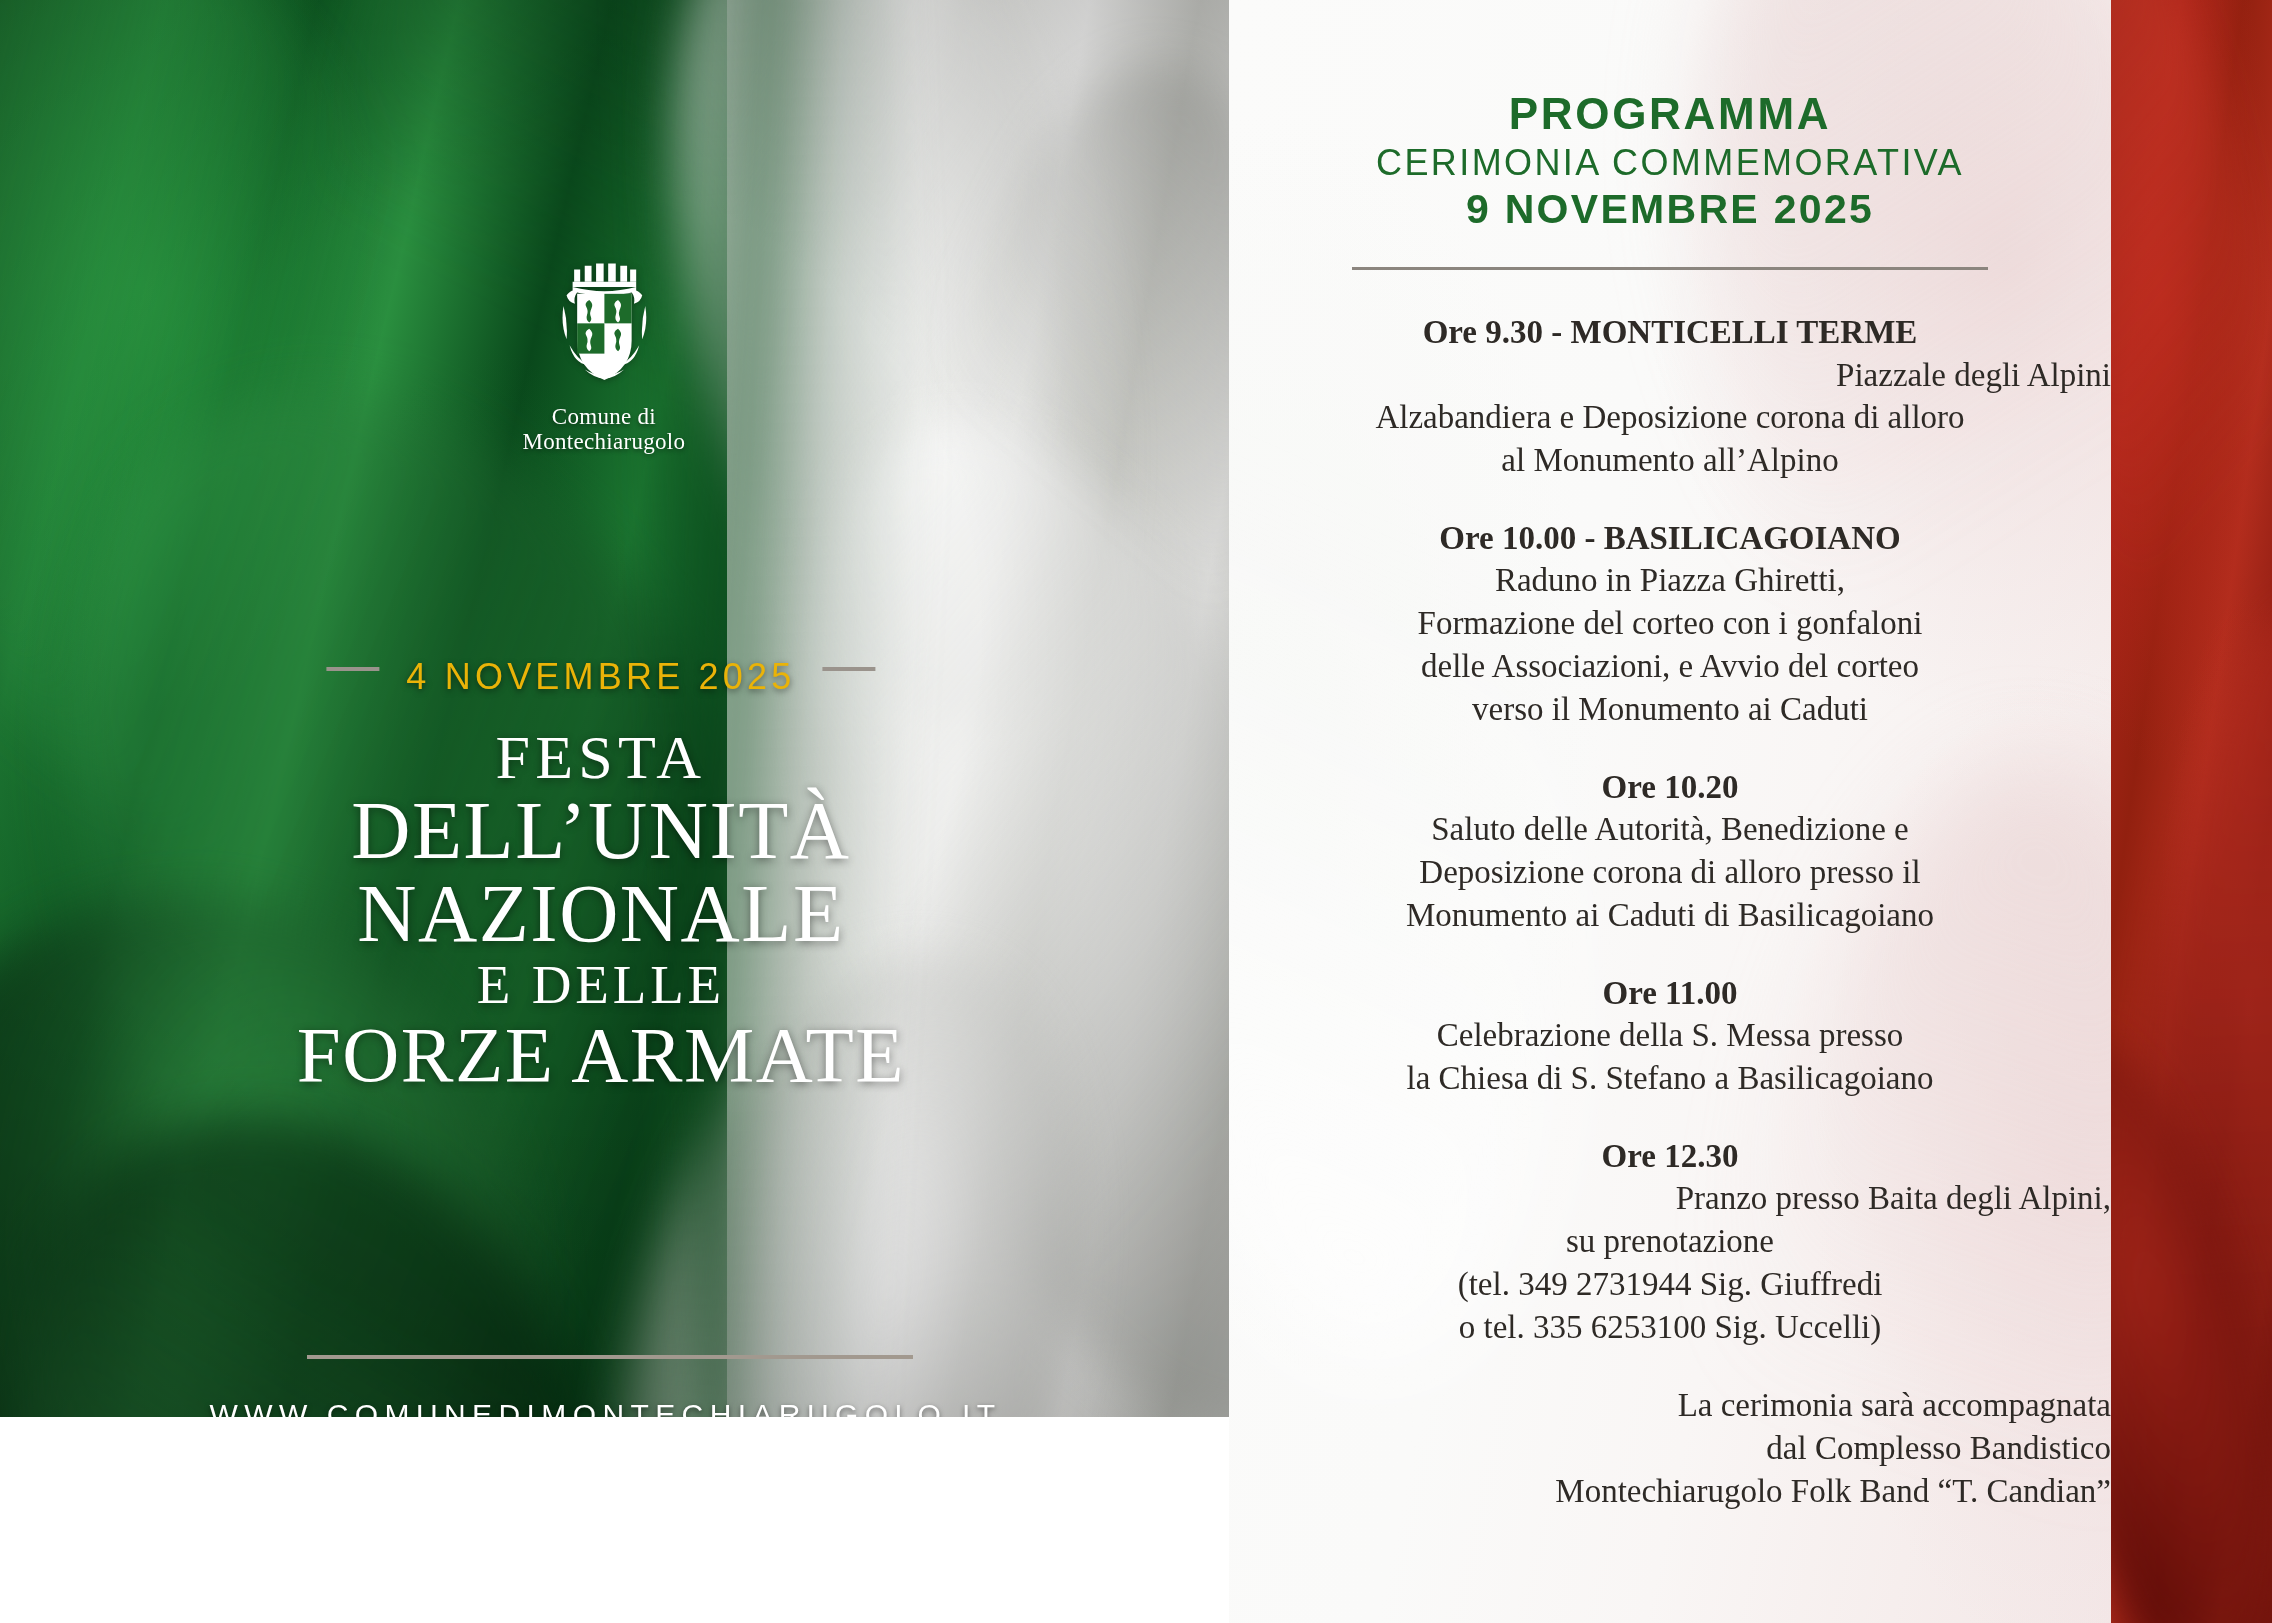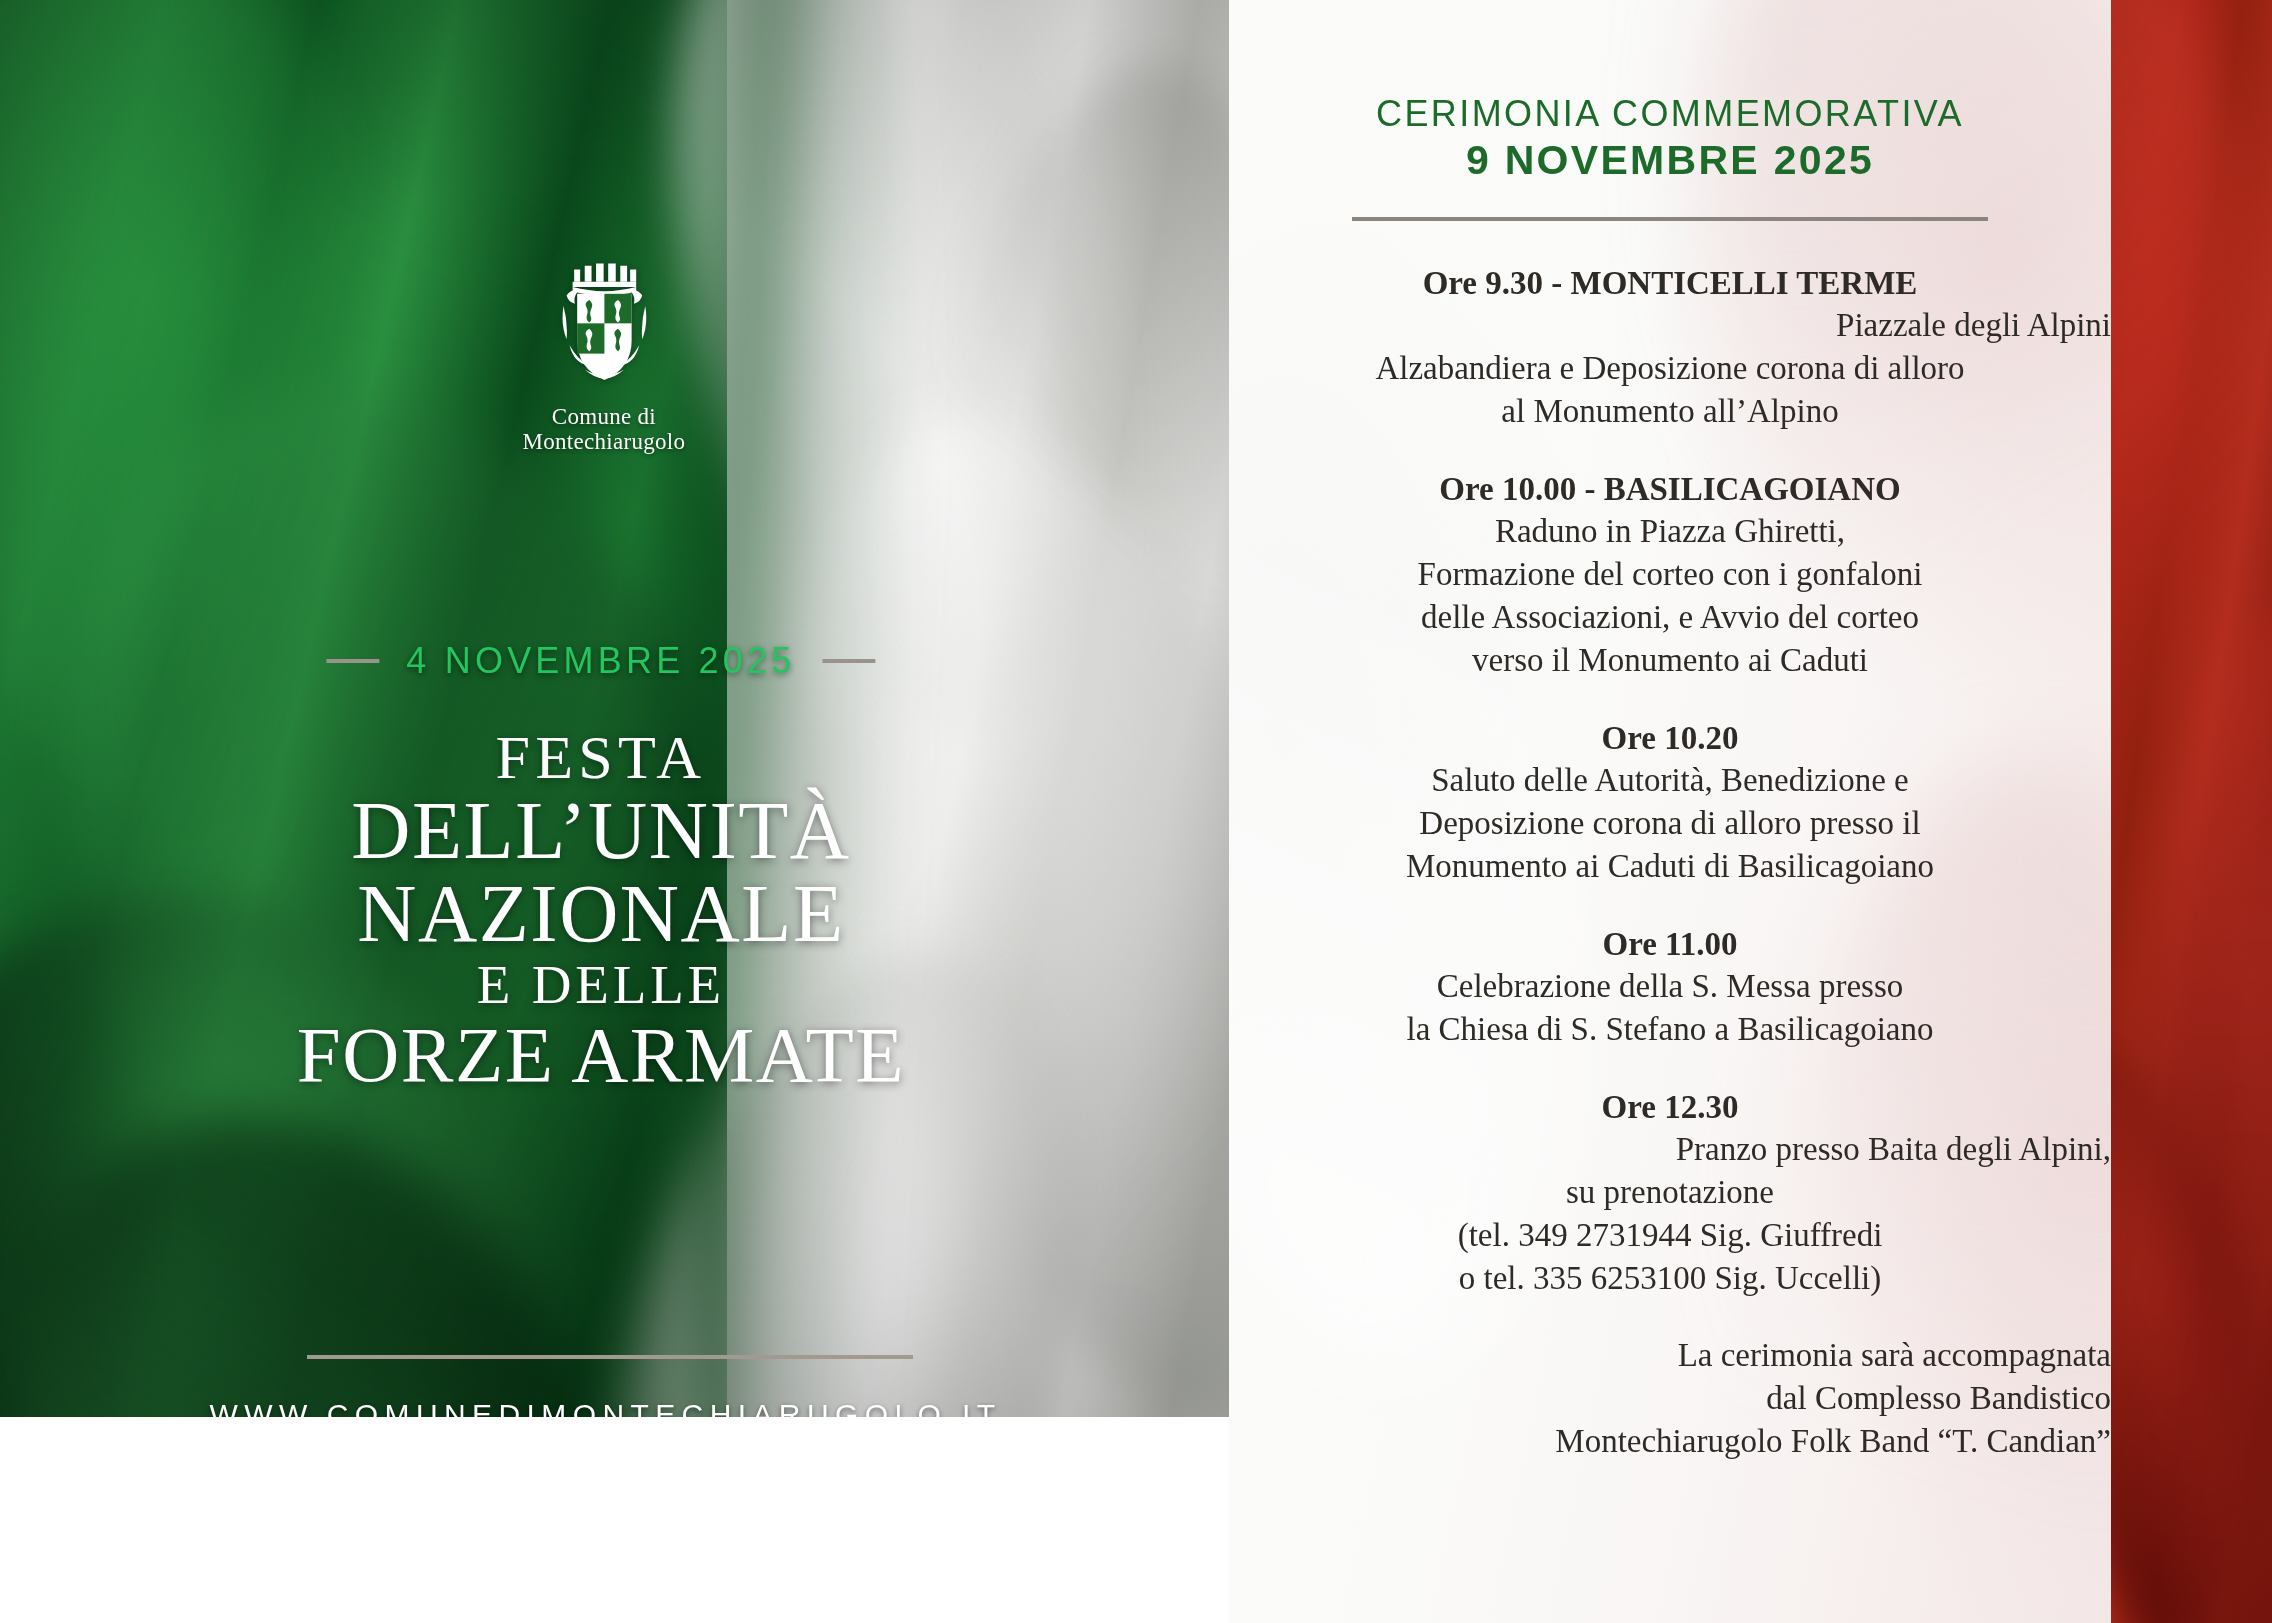--- a/index.html
+++ b/index.html
@@ -96,23 +96,24 @@
     text-shadow:0 1.5px 4.5px rgba(0,0,0,.45);
   }
 
   .date-row{
     position:absolute;left:0;right:0;top:640px;
     display:flex;align-items:center;justify-content:center;gap:27px;
     transform:translateX(-13.6px);
   }
   .date-dash{width:53px;height:4.5px;background:#9a938c;display:block;}
   .date-text{
-    color:#22c55e;font-family:"Liberation Sans",sans-serif;
+    color:#eab308;font-family:"Liberation Sans",sans-serif;
     font-size:36px;font-weight:400;letter-spacing:4.2px;white-space:nowrap;
     text-shadow:0 1.5px 6px rgba(0,0,0,.5);
+    margin-top:16px;
   }
 
   .title-block{
     position:absolute;left:0;right:0;top:727px;
     text-align:center;color:#ffffff;
     font-family:"Liberation Serif",serif;
     text-shadow:0 2.3px 9px rgba(0,0,0,.45);
     transform:translateX(-13.6px);
   }
   .t-line{display:block;line-height:.99;white-space:nowrap;}
@@ -288,20 +289,21 @@
     </div>
   </div>
 
   <div class="program-panel">
     <div class="pp-wash ppw1"></div>
     <div class="pp-wash ppw2"></div>
     <div class="pp-wash ppw3"></div>
 
     <div class="program-inner">
       <div class="prog-head">
+        <div class="ph-1">PROGRAMMA</div>
         <div class="ph-2">CERIMONIA COMMEMORATIVA</div>
         <div class="ph-3">9 NOVEMBRE 2025</div>
       </div>
       <div class="head-rule"></div>
 
       <div class="prog-list" id="prog-list">
           <div class="prog-item">
             <div class="pi-time">Ore 9.30 - MONTICELLI TERME</div>
             <div class="pi-line bold">Piazzale degli Alpini</div>
             <div class="pi-line">Alzabandiera e Deposizione corona di alloro</div>

